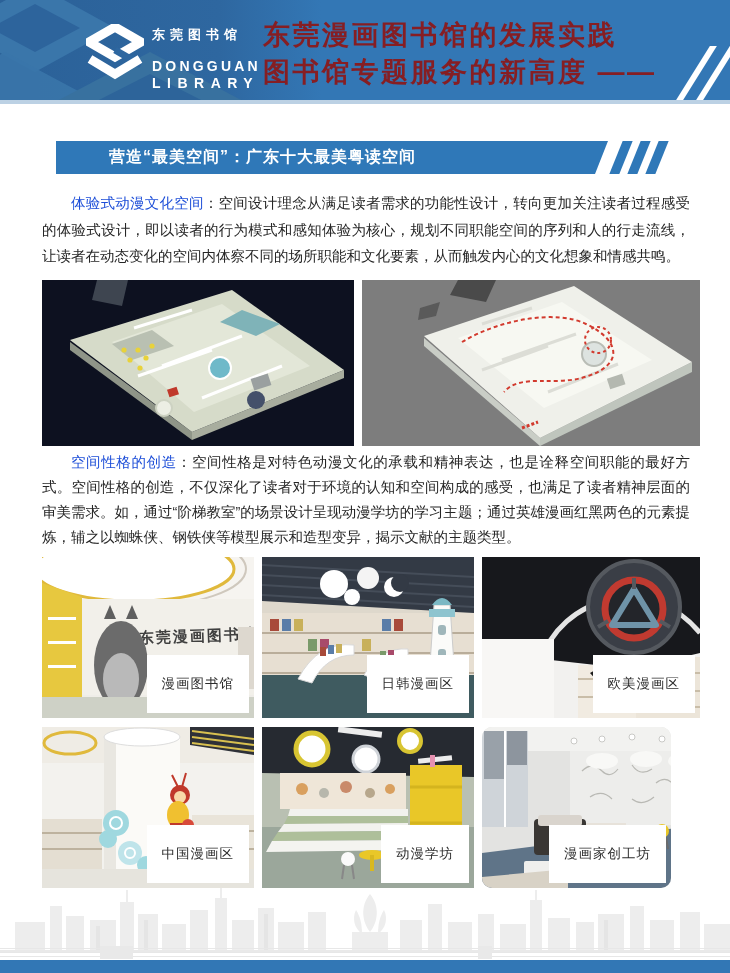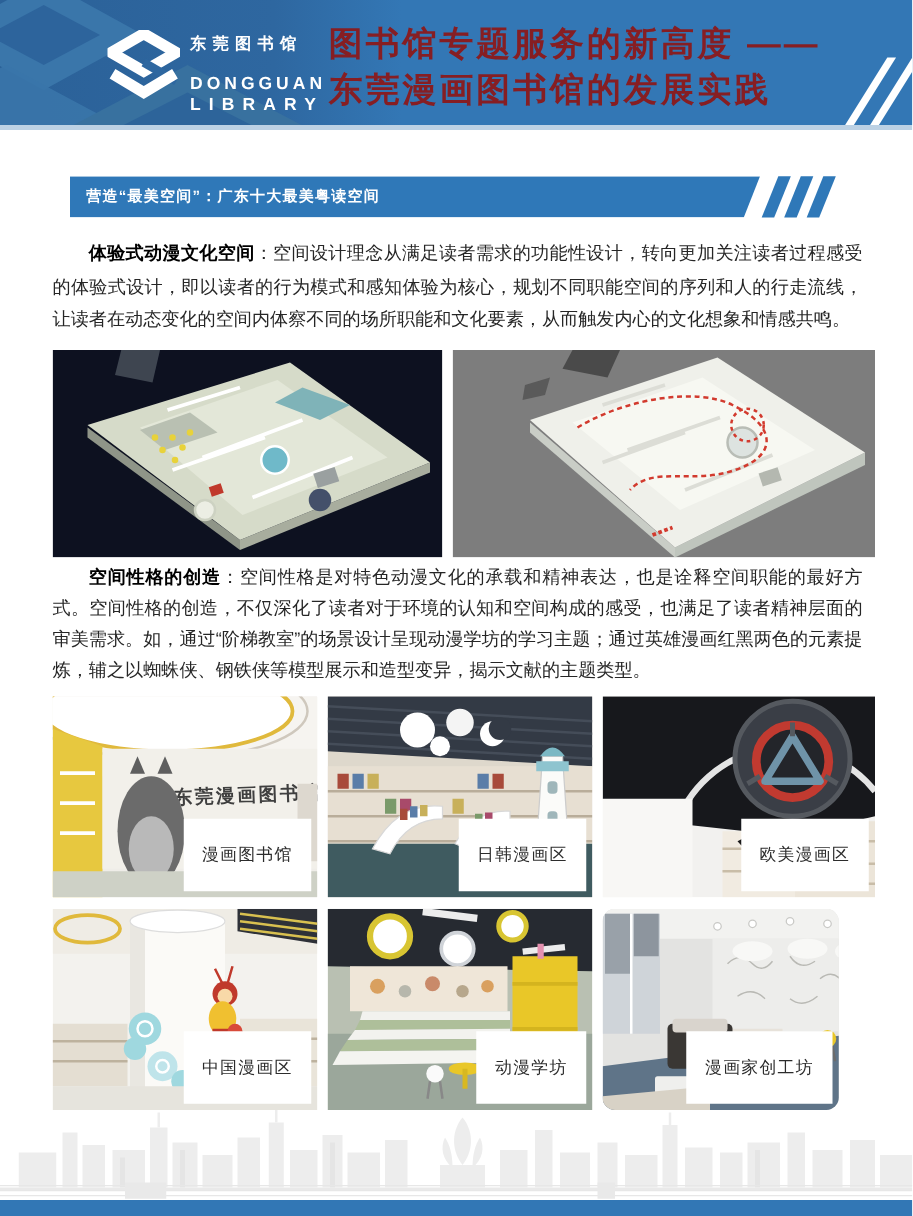--- a/index.html
+++ b/index.html
@@ -17,27 +17,27 @@
   .logo-en{font-size:14px;letter-spacing:3.2px;font-weight:600;margin-top:14px;}
   .logo-en2{font-size:14px;letter-spacing:6.5px;font-weight:600;margin-top:1px;}
   .htitle{position:absolute;left:263px;top:17px;color:#861e23;font-weight:900;
           font-size:27px;line-height:37px;letter-spacing:2.5px;white-space:nowrap;}
   .hstripe{position:absolute;width:7px;height:70px;background:#fff;transform:skewX(-32deg);top:46px;}
 
   
   .secbar{position:absolute;left:56px;top:141px;width:552px;height:33px;background:#2f78b8;
           clip-path:polygon(0 0,100% 0,calc(100% - 13px) 100%,0 100%);
           display:flex;align-items:center;}
-  .secbar-label{color:#fff;font-size:12px;font-weight:800;letter-spacing:1px;padding-left:13px;white-space:nowrap;}
+  .secbar-label{color:#fff;font-size:16px;font-weight:800;letter-spacing:1px;padding-left:13px;white-space:nowrap;margin-left:40px;}
   .secstripe{position:absolute;top:141px;width:10px;height:33px;background:#2f78b8;transform:skewX(-22deg);}
 
   
   .para{position:absolute;left:42px;width:648px;margin:0;color:#262626;
         font-size:14.5px;text-align:justify;text-indent:2em;}
-  .para b{font-weight:700;color:#000000;}
+  .para b{font-weight:400;color:#1d4ed8;}
   #para1{top:190px;line-height:26.5px;}
   #para2{top:450px;line-height:25px;}
 
   
   .img-frame{position:absolute;overflow:hidden;margin:0;padding:0;}
   .img-frame svg{display:block;}
   .cap{position:absolute;right:5px;bottom:5px;background:#fff;color:#2c2c2c;
        font-size:13.5px;font-weight:500;padding:20px 15px;letter-spacing:1px;white-space:nowrap;}
 
   
@@ -62,22 +62,22 @@
       <path d="M29 3 L55 18 L29 33 L3 18 Z" fill="none" stroke="#ffffff" stroke-width="9"></path>
       <path d="M29 26 L55 41" stroke="#2e67a0" stroke-width="7"></path>
       <path d="M4 35 L29 50 L54 35" fill="none" stroke="#ffffff" stroke-width="9"></path>
     </svg>
     <div class="logo-text">
       <div class="logo-cn">东莞图书馆</div>
       <div class="logo-en">DONGGUAN</div>
       <div class="logo-en2">LIBRARY</div>
     </div>
     <div class="htitle">
+      <div>东莞漫画图书馆的发展实践</div>
       <div>图书馆专题服务的新高度 ——</div>
-      <div>东莞漫画图书馆的发展实践</div>
     </div>
     <div class="hstripe" style="left:688px;"></div>
     <div class="hstripe" style="left:708px;"></div>
   </div>
 
   <div class="secbar">
     <span class="secbar-label">营造“最美空间”：广东十大最美粤读空间</span>
   </div>
   <div class="secstripe" style="left:616px;"></div>
   <div class="secstripe" style="left:634px;"></div>

